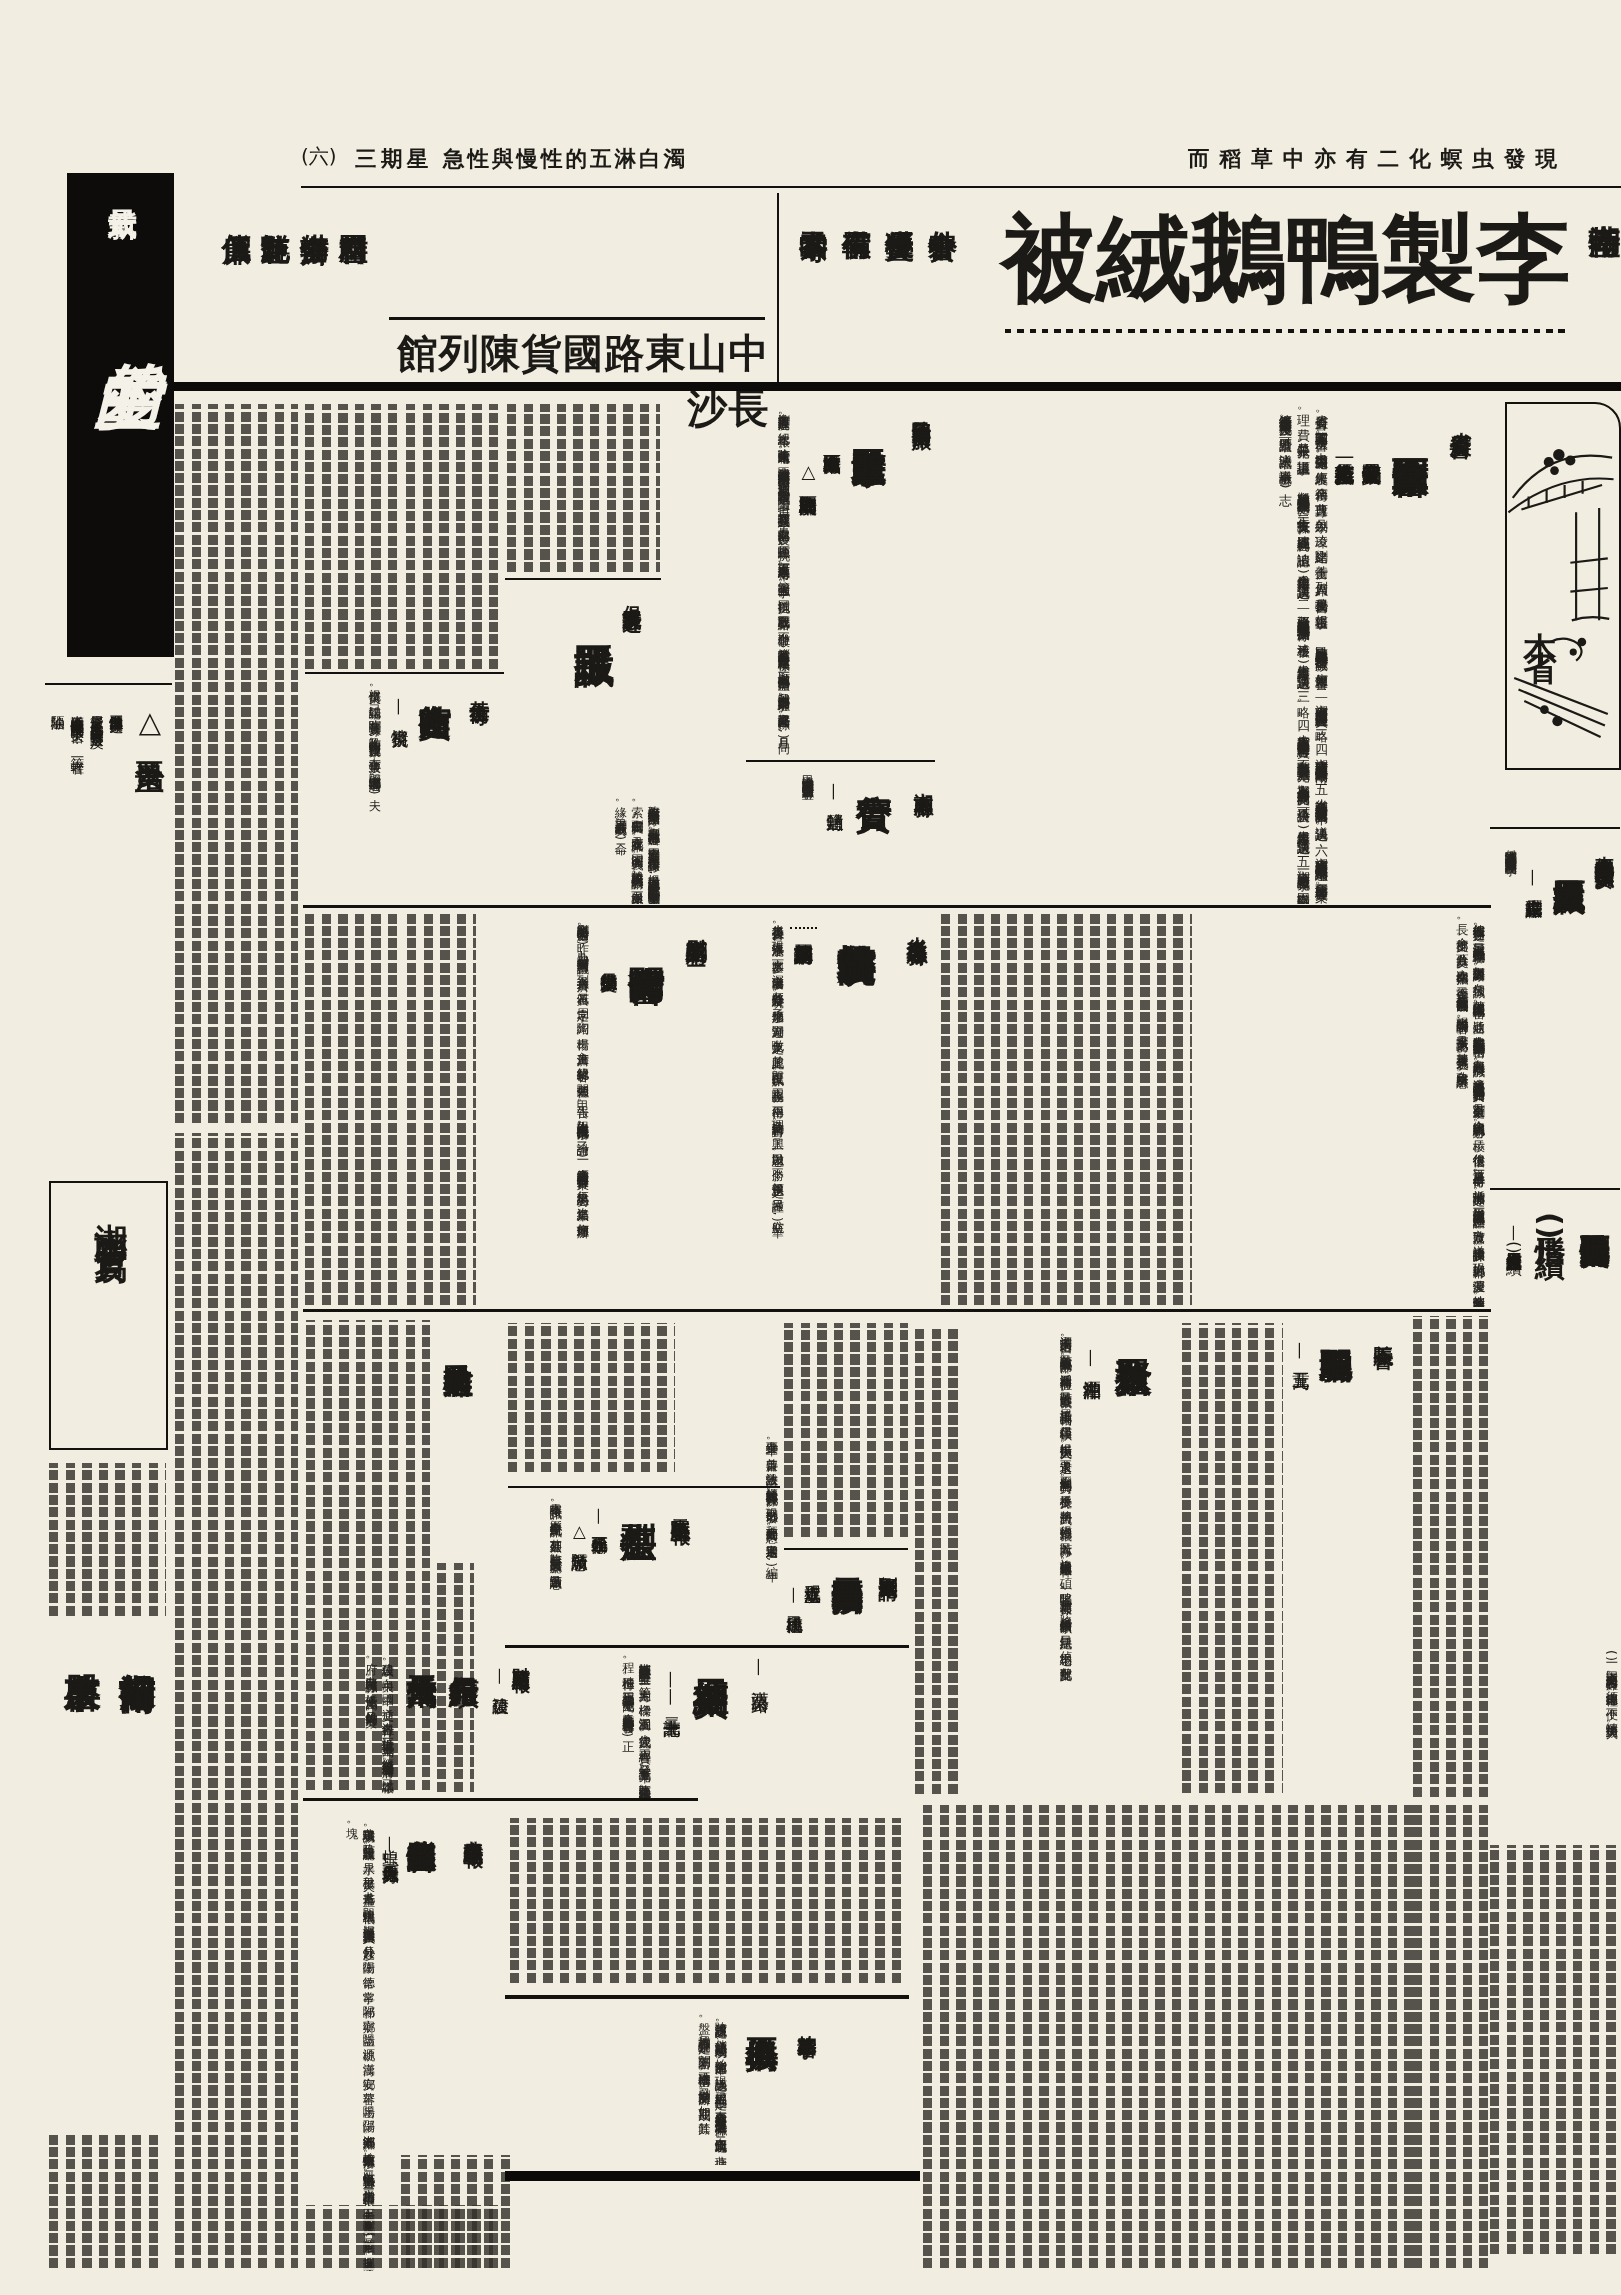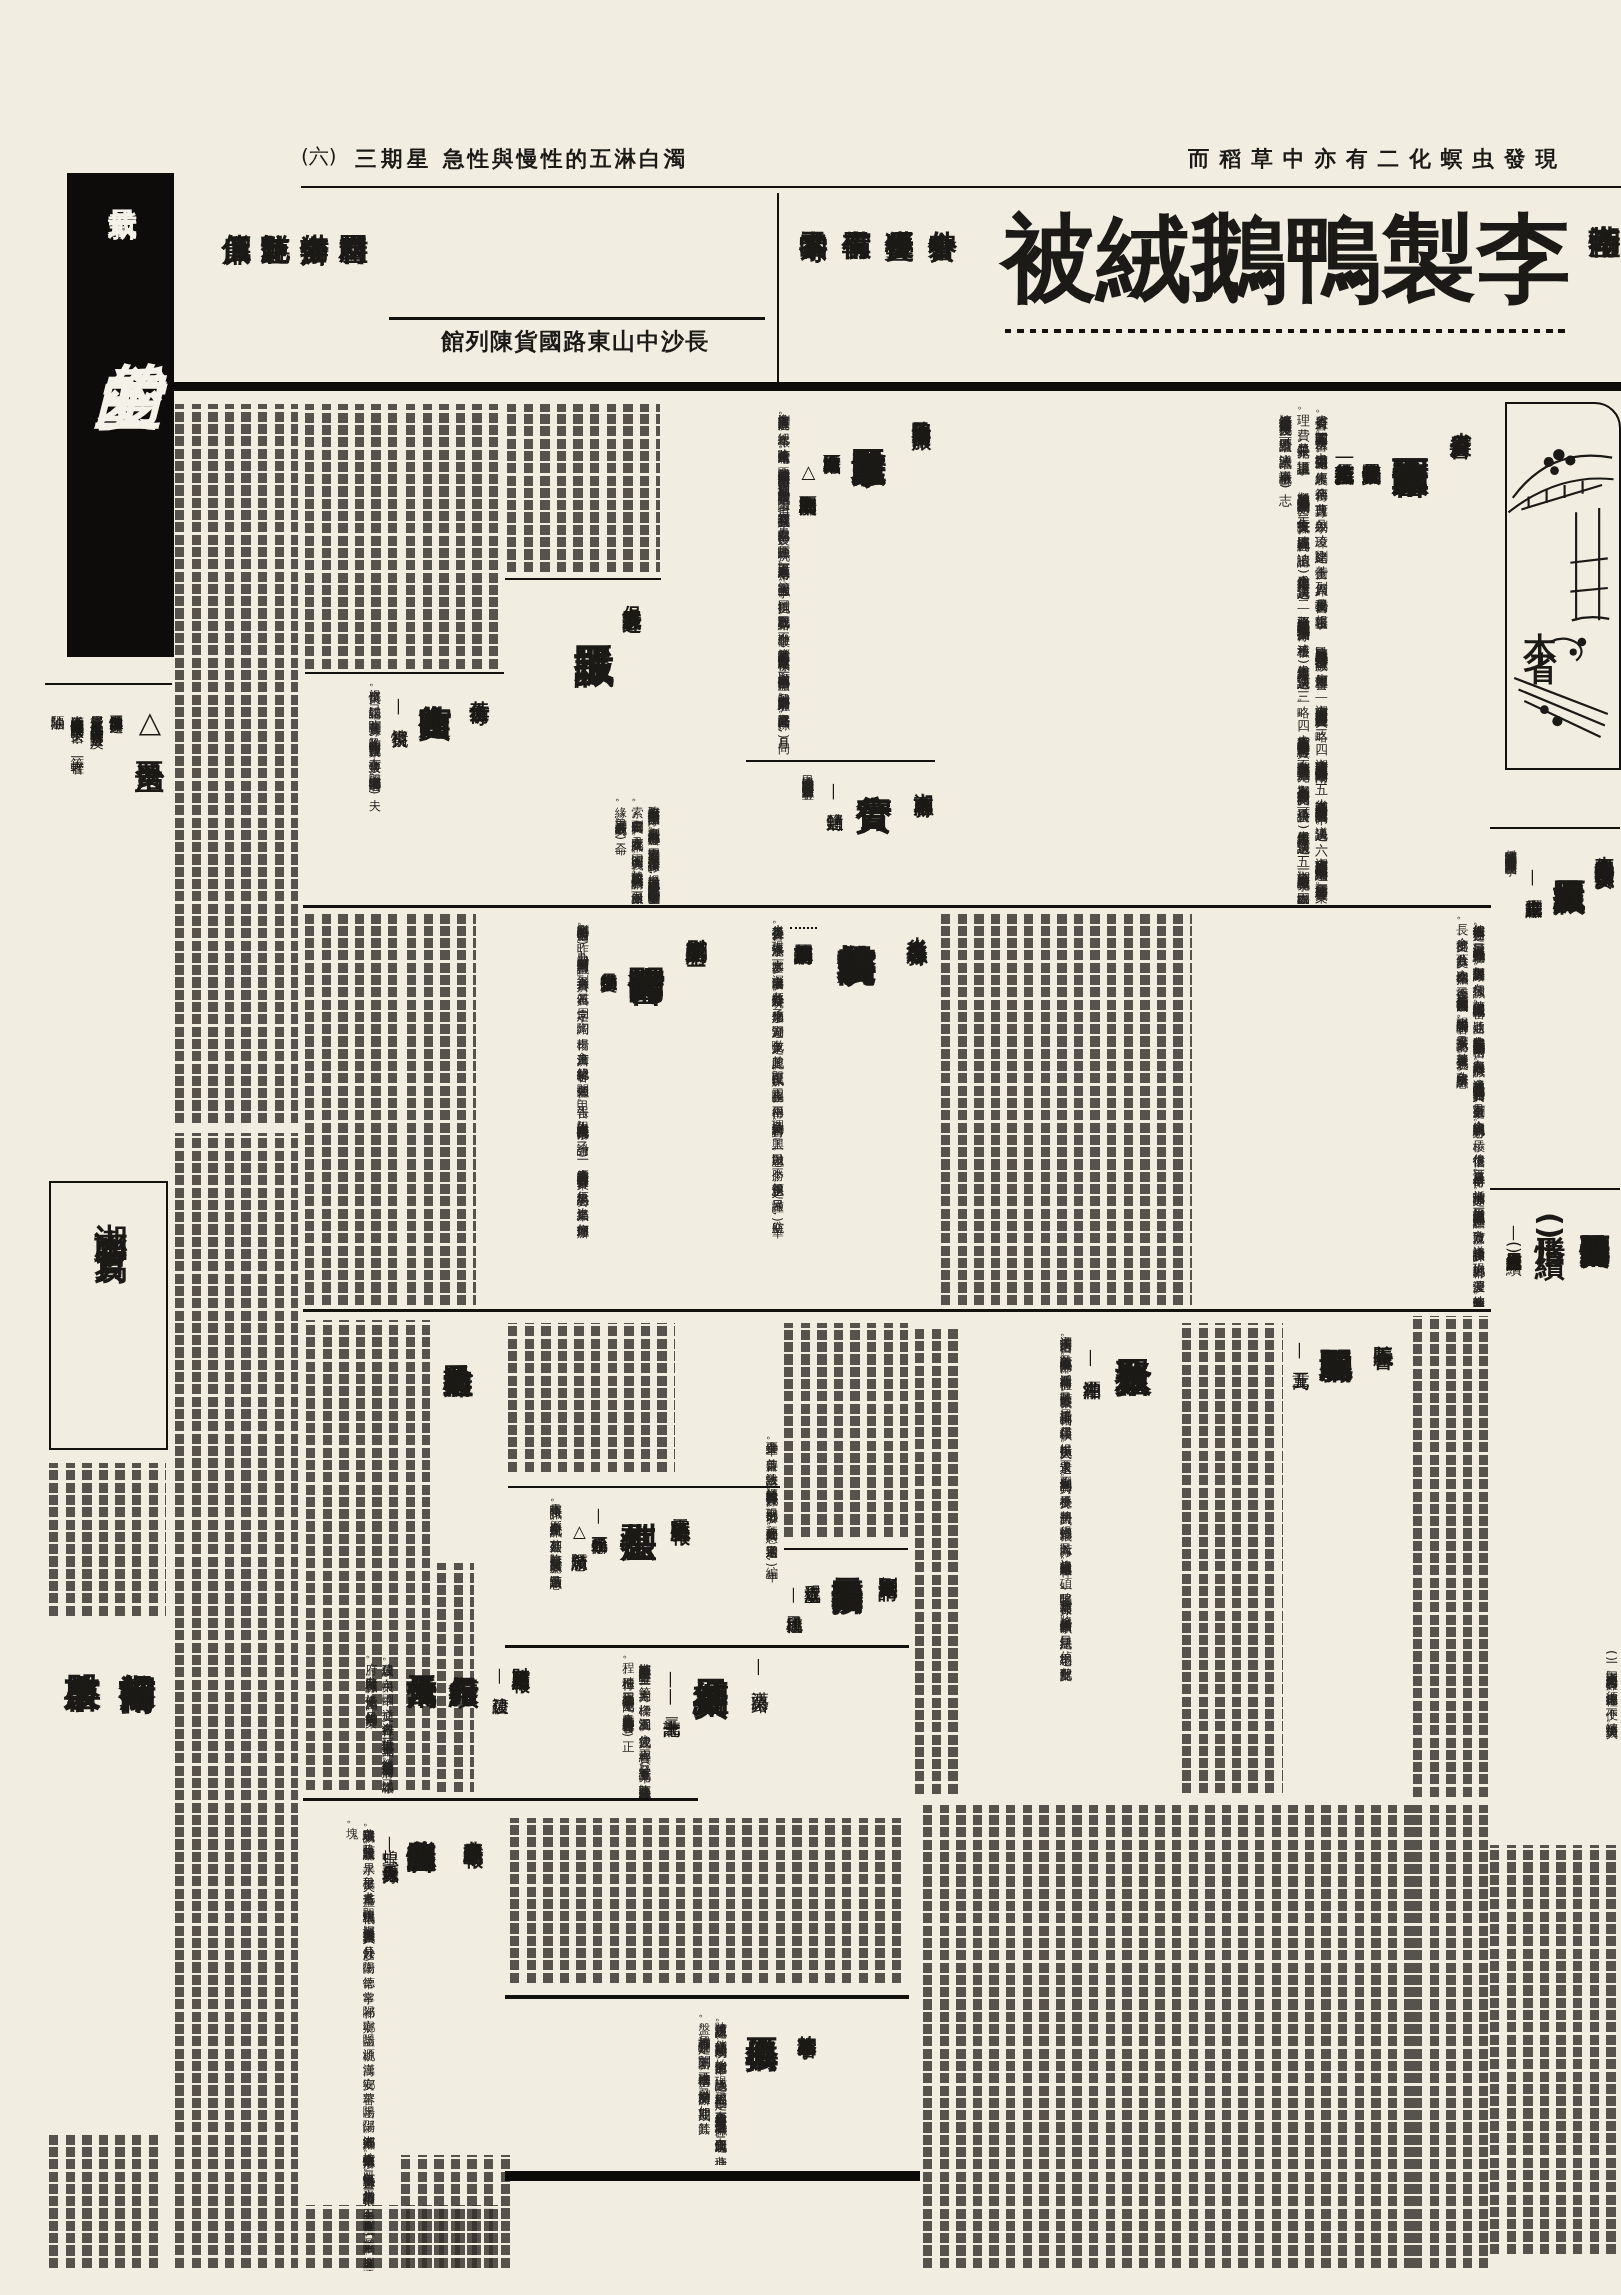--- a/index.html
+++ b/index.html
@@ -36,21 +36,21 @@
   <div class="abs" style="left:67px;top:173px;width:107px;height:484px;background:#0d0c0a;">
     <div class="v white b abs" style="left:36px;top:13px;height:115px;font-size:29px;">最新式</div>
     <div class="v white b serif abs" style="left:17.3px;top:137px;height:332px;font-size:66px;font-style:italic;">愛的主</div>
   </div>
 
   <div class="v b multi abs" style="left:216px;top:211px;width:157px;height:169px;font-size:29px;line-height:39px;">國產材料
 備辦齊全
 花色鮮艷
 價值低廉</div>
   <div class="rule" style="left:389px;top:317px;width:376px;height:2.9px;"></div>
-  <div class="abs b" style="left:381px;top:326px;width:389px;font-size:23px;text-align:center;letter-spacing:1.4px;">館列陳貨國路東山中沙長</div>
+  <div class="abs b" style="left:381px;top:326px;width:389px;font-size:40px;text-align:right;letter-spacing:1.4px;">館列陳貨國路東山中沙長</div>
   <div class="rule" style="left:777px;top:193px;width:2.2px;height:189px;"></div>
 
   <div class="v b multi abs" style="left:787px;top:208px;width:177px;height:172px;font-size:29px;line-height:43px;">中外賽會
 疊獲優獎
 備有價單
 函索寄奉</div>
   <div class="abs b" style="left:998px;top:196px;width:577px;font-size:95px;text-align:center;">被絨鵝鴨製李</div>
   <div class="abs" style="left:1005px;top:329px;width:564px;height:3.6px;background:repeating-linear-gradient(90deg,#14120f 0 6.5px,transparent 6.5px 12.3px);"></div>
   <div class="v b abs" style="left:1583px;top:200px;height:180px;font-size:32px;">湖南特產</div>
 

